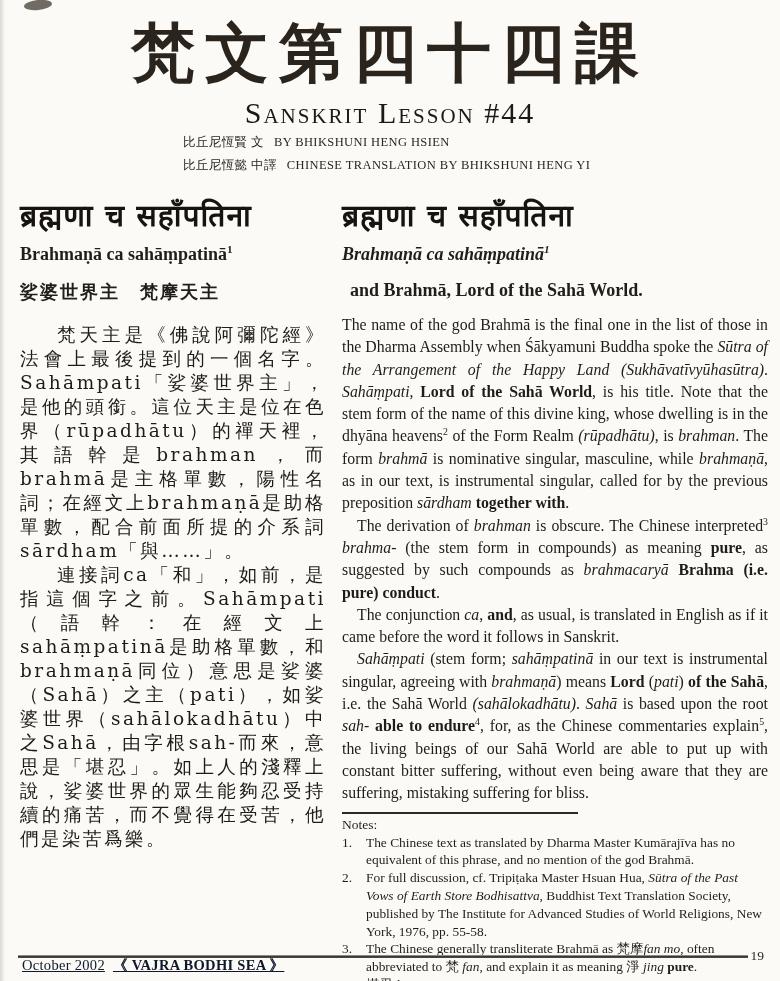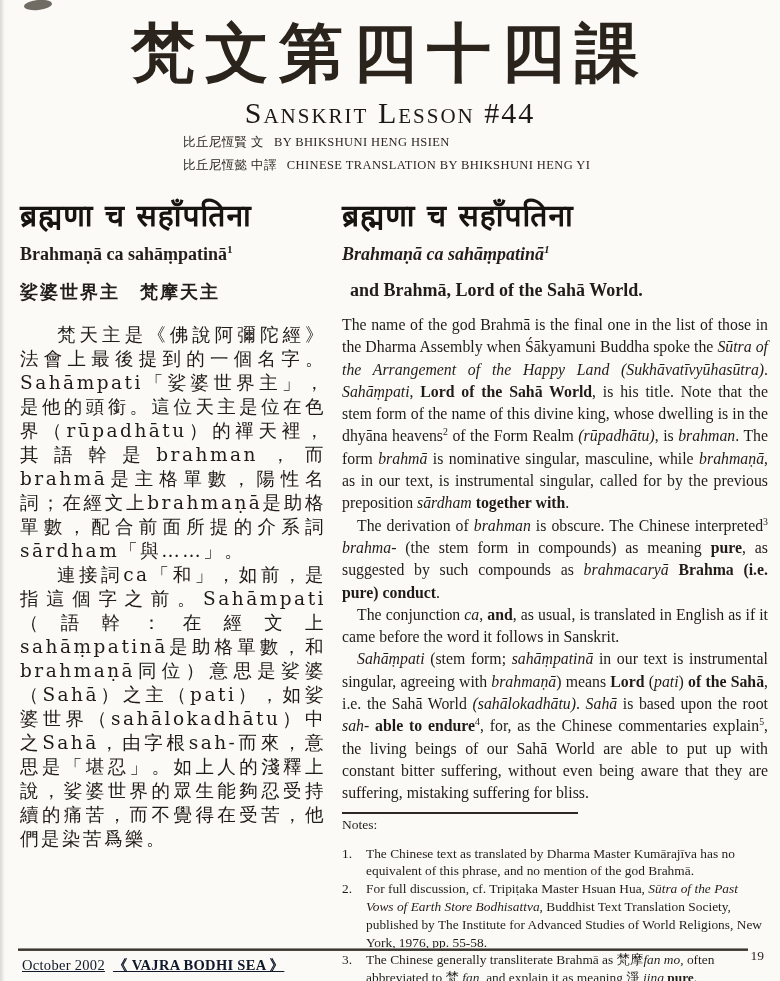--- a/index.html
+++ b/index.html
@@ -62,28 +62,28 @@
   }
 
   .en-heading { font-size:18px; font-weight:bold; margin-bottom:13px;margin-left:8px; }
   .en-body p {
     font-size:15.8px; line-height:22.3px; text-align:justify; color:#1f1c17;
   }
   .en-body p + p { text-indent:15px; }
 
   .notes { margin-top:7px; }
   .notes-rule { width:236px; border-top:2px solid #2c2923; margin-bottom:3px; }
-  .notes-label { font-size:13.5px; margin-bottom:12px; }
+  .notes-label { font-size:13.5px; margin-bottom:1px; }
   .note-row { display:flex; font-size:13.4px; line-height:17.8px; }
   .note-num { width:24px; flex:none; }
   .note-content { flex:1; }
 
   .footer-rule {
     position:absolute; top:948px; left:18px; width:746px;
-    display:flex; 
+    display:flex; align-items:center;
   }
   .rule-line { flex:1; height:3px;
     background:linear-gradient(180deg,#b8b3aa,#2f2b25 55%,#5a544b); }
   .page-num { margin-left:3px; font-size:13.5px; color:#2a2620; }
 
   .footer-text {
     position:absolute; top:956px; left:22px;
     font-size:14.5px; letter-spacing:.3px; color:#0f172a;text-decoration:underline;
   }
   .footer-text .mag { font-weight:bold; margin-left:8px; }

